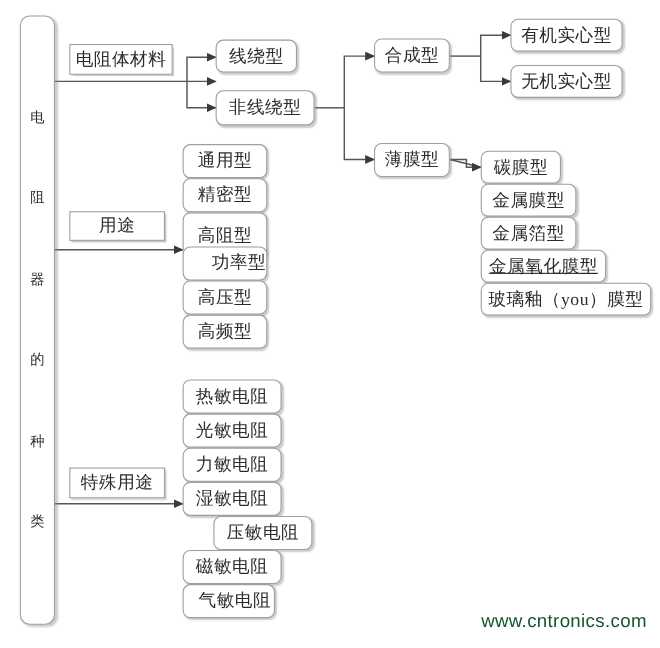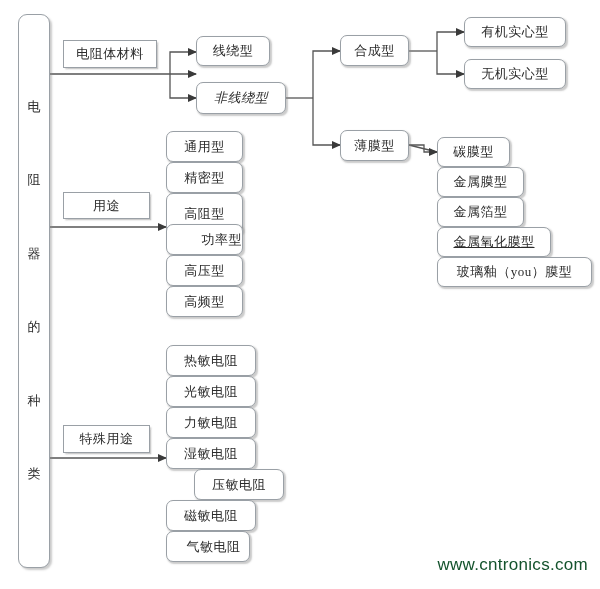--- a/index.html
+++ b/index.html
@@ -15,21 +15,21 @@
   
   .node{
     position:absolute;
     box-sizing:border-box;
     border:1px solid #9aa0a6;
     background:#ffffff;
     color:#2b2b2b;
     display:flex;
     align-items:center;
     justify-content:center;
-    font-size:13px;
+    font-size:16px;
     letter-spacing:.5px;
     box-shadow:1.5px 1.5px 1.5px rgba(140,140,140,.45);
     white-space:nowrap;
   }
   .node.round{border-radius:7px;}
   .node.sq{border-radius:0;}
 
   
   #root-box{
     position:absolute;
@@ -109,21 +109,21 @@
     <span>类</span>
   </div>
 
   <div class="node sq" style="left:63px;top:40px;width:94px;height:28px;">
     <span>电阻体材料</span>
   </div>
 
   <div class="node round" style="left:196px;top:36px;width:74px;height:30px;">
     <span>线绕型</span>
   </div>
-  <div class="node round" style="left:196px;top:82px;width:90px;height:32px;font-style:italic;">
+  <div class="node round" style="left:196px;top:82px;width:90px;height:32px;">
     <span>非线绕型</span>
   </div>
 
   <div class="node round" style="left:340px;top:35px;width:69px;height:31px;">
     <span>合成型</span>
   </div>
   <div class="node round" style="left:340px;top:130px;width:69px;height:31px;">
     <span>薄膜型</span>
   </div>
 

